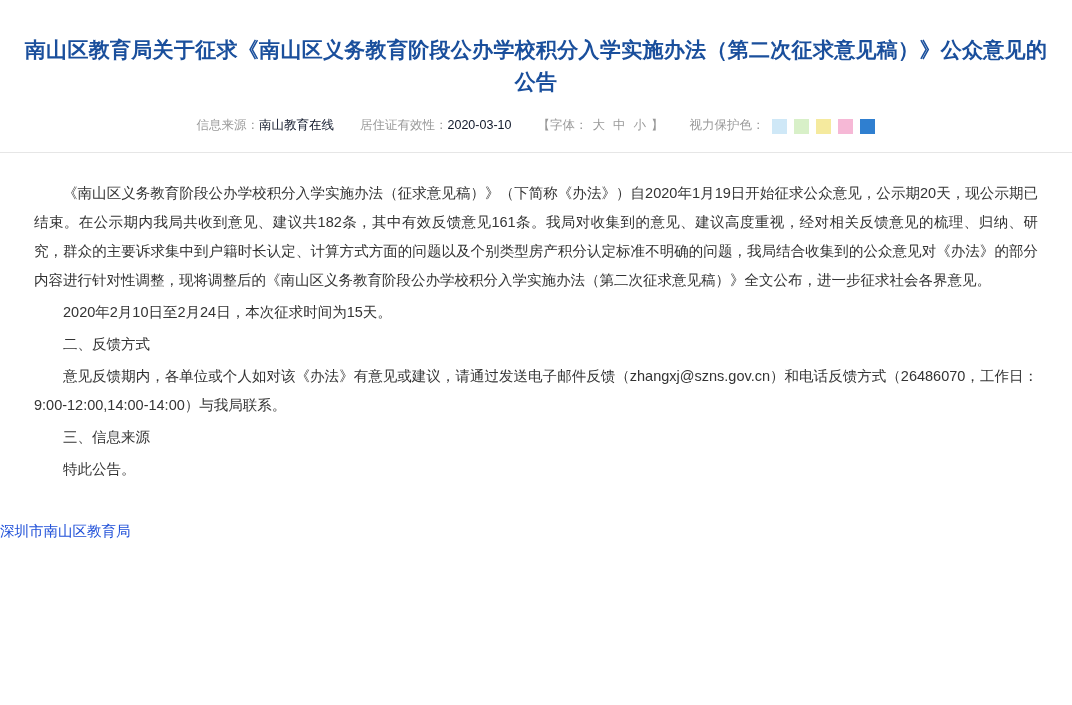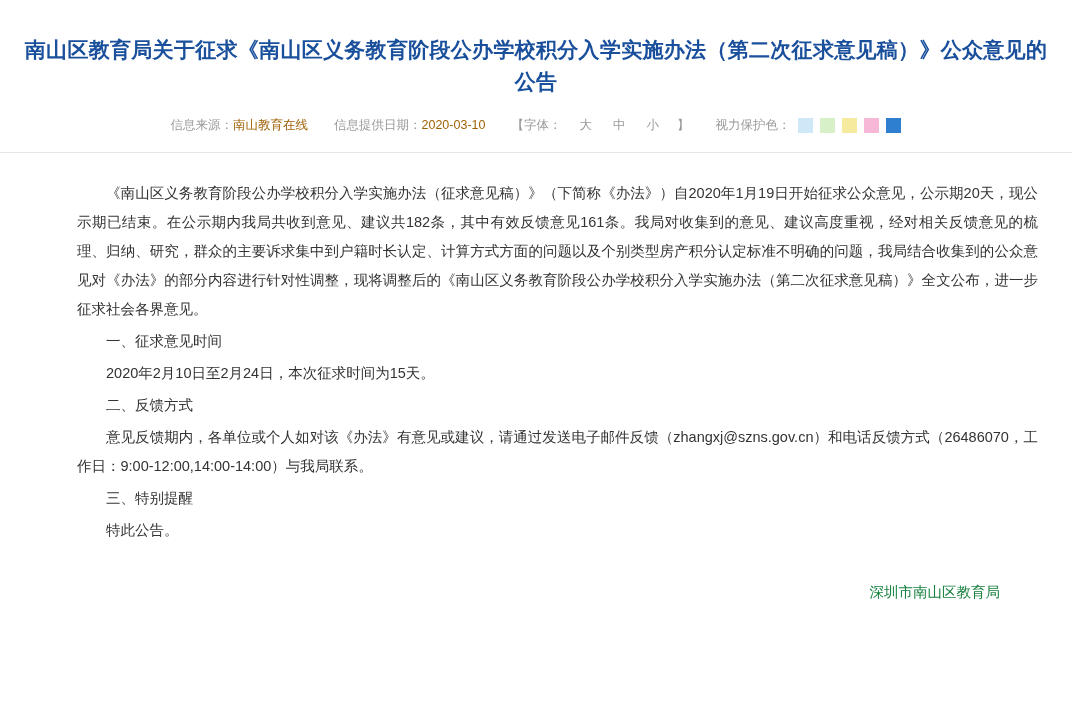--- a/index.html
+++ b/index.html
@@ -41,36 +41,36 @@
     justify-content: center;
     align-items: center;
     gap: 26px;
     font-size: 12.5px;
     color: #999999;
   }
   .meta-item {
     white-space: nowrap;
   }
   .meta-item .meta-value {
-    color: #a16207;
+    color: #0f172a;
   }
   .font-size-group {
     display: flex;
     align-items: flex-start;
-    gap: 15px;
+    gap: 2px;
     white-space: nowrap;
   }
   .fs-opt {
     padding: 0 3px;
     cursor: pointer;
     color: #999999;
   }
   .eye-care {
     display: flex;
-    align-items: center;
+    align-items: flex-end;
     gap: 8px;
     white-space: nowrap;
   }
   .swatches {
     display: flex;
     gap: 7px;
     align-items: center;
   }
   .swatch {
     width: 15px;
@@ -85,53 +85,52 @@
     background: #e6e6e6;
     width: 100%;
   }
   
   .content {
     padding: 26px 34px 0 34px;
     font-size: 14.5px;
     line-height: 2.0;
     color: #333333;
     text-align: justify;
-    margin-left: 43px;
   }
   .content p {
     margin: 0 0 3px 0;
     text-indent: 2em;
   }
   
   .signature {
     padding: 30px 72px 0 0;
-    text-align: right;
+    text-align: left;
     font-size: 14.5px;
     line-height: 2.0;
-    color: #15803d;
+    color: #1d4ed8;
   }
   .signature div {
     margin-bottom: 0;
   }
 </style>
 </head>
 <body>
 
 <div class="page">
 
   <div class="title-wrap">
     <div class="doc-title">南山区教育局关于征求《南山区义务教育阶段公办学校积分入学实施办法（第二次征求意见稿）》公众意见的公告</div>
   </div>
 
   <div class="meta-bar">
     <div class="meta-item">
       <span>信息来源：</span><span class="meta-value">南山教育在线</span>
     </div>
     <div class="meta-item">
-      <span>信息提供日期：</span><span class="meta-value">2020-03-10</span>
+      <span>居住证有效性：</span><span class="meta-value">2020-03-10</span>
     </div>
     <div class="font-size-group">
       <span>【字体：</span>
       <span class="fs-opt">大</span>
       <span class="fs-opt">中</span>
       <span class="fs-opt">小</span>
       <span>】</span>
     </div>
     <div class="eye-care">
       <span>视力保护色：</span>
@@ -142,25 +141,24 @@
         <span class="swatch" style="background: rgb(246, 184, 214);"></span>
         <span class="swatch" style="background: rgb(47, 127, 208);"></span>
       </span>
     </div>
   </div>
 
   <div class="divider"></div>
 
   <div class="content">
     <p>《南山区义务教育阶段公办学校积分入学实施办法（征求意见稿）》（下简称《办法》）自2020年1月19日开始征求公众意见，公示期20天，现公示期已结束。在公示期内我局共收到意见、建议共182条，其中有效反馈意见161条。我局对收集到的意见、建议高度重视，经对相关反馈意见的梳理、归纳、研究，群众的主要诉求集中到户籍时长认定、计算方式方面的问题以及个别类型房产积分认定标准不明确的问题，我局结合收集到的公众意见对《办法》的部分内容进行针对性调整，现将调整后的《南山区义务教育阶段公办学校积分入学实施办法（第二次征求意见稿）》全文公布，进一步征求社会各界意见。</p>
-    <p>一、征求意见时间</p>
     <p>2020年2月10日至2月24日，本次征求时间为15天。</p>
     <p>二、反馈方式</p>
     <p>意见反馈期内，各单位或个人如对该《办法》有意见或建议，请通过发送电子邮件反馈（zhangxj@szns.gov.cn）和电话反馈方式（26486070，工作日：9:00-12:00,14:00-14:00）与我局联系。</p>
-    <p>三、特别提醒</p>
+    <p>三、信息来源</p>
     <p>特此公告。</p>
   </div>
 
   <div class="signature">
     <div>深圳市南山区教育局</div>
   </div>
 
 </div>
 
 </body></html>

